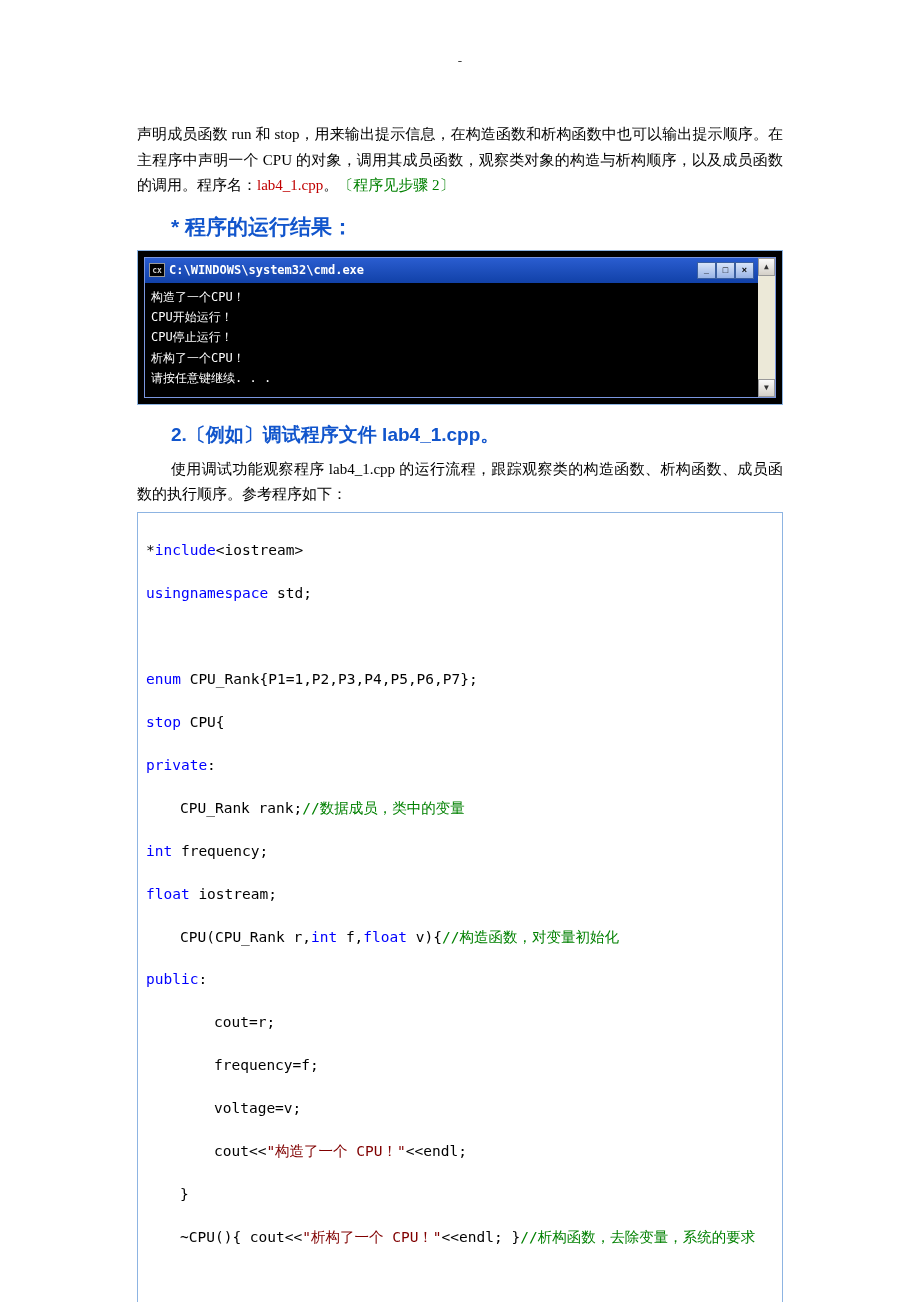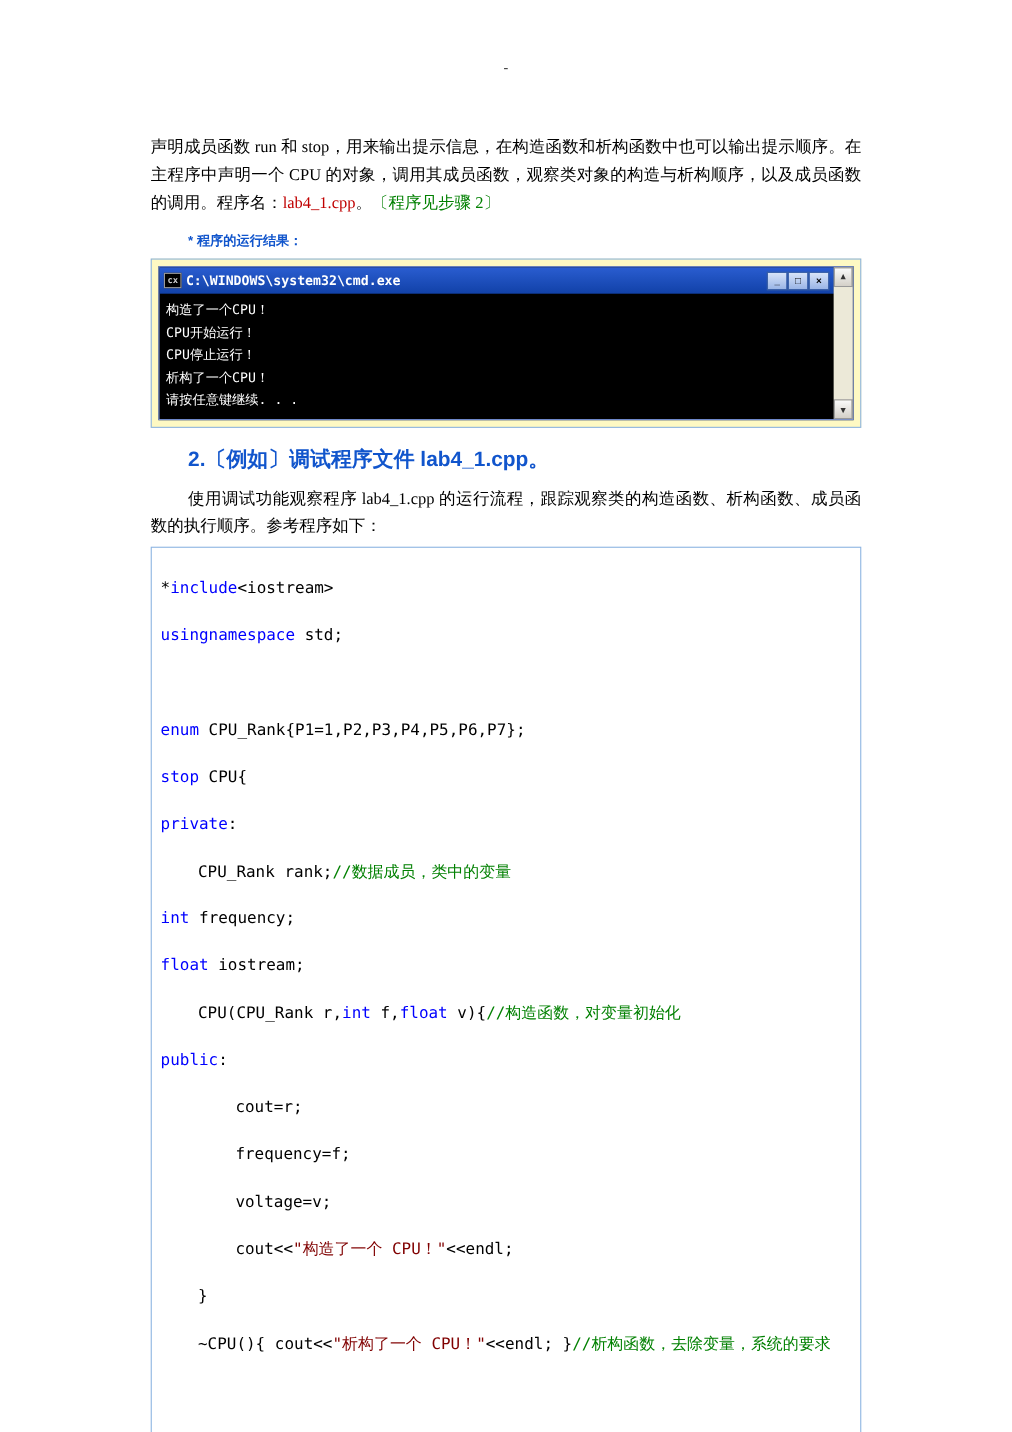--- a/index.html
+++ b/index.html
@@ -29,34 +29,34 @@
     text-align: justify;
   }
   .red { color: #c00000; }
   .green { color: #008000; }
   .comment { color: #008000; }
   .kw { color: #0000ff; text-align: right; }
   .sec-title {
     font-family: "SimHei", "黑体", sans-serif;
     font-weight: bold;
     color: #1155cc;
-    font-size: 12px;
+    font-size: 21px;
     margin: 10px 0 6px 34px;
   }
   .sec-title2 {
     font-family: "SimHei", "黑体", sans-serif;
     font-weight: bold;
     color: #1155cc;
     font-size: 19px;
     margin: 14px 0 6px 34px;
   }
   .cmd-frame {
     border: 1px solid #8db4e2;
     padding: 6px;
-    background: #fef9c3;
+    background: #000000;
     margin: 6px 0 14px 0;
   }
   .cmd-window {
     display: flex;
     border: 1px solid #7a96df;
     background: #000;
     font-family: "NSimSun", "宋体", monospace;
     font-size: 12px;
   }
   .cmd-main { flex: 1; }

